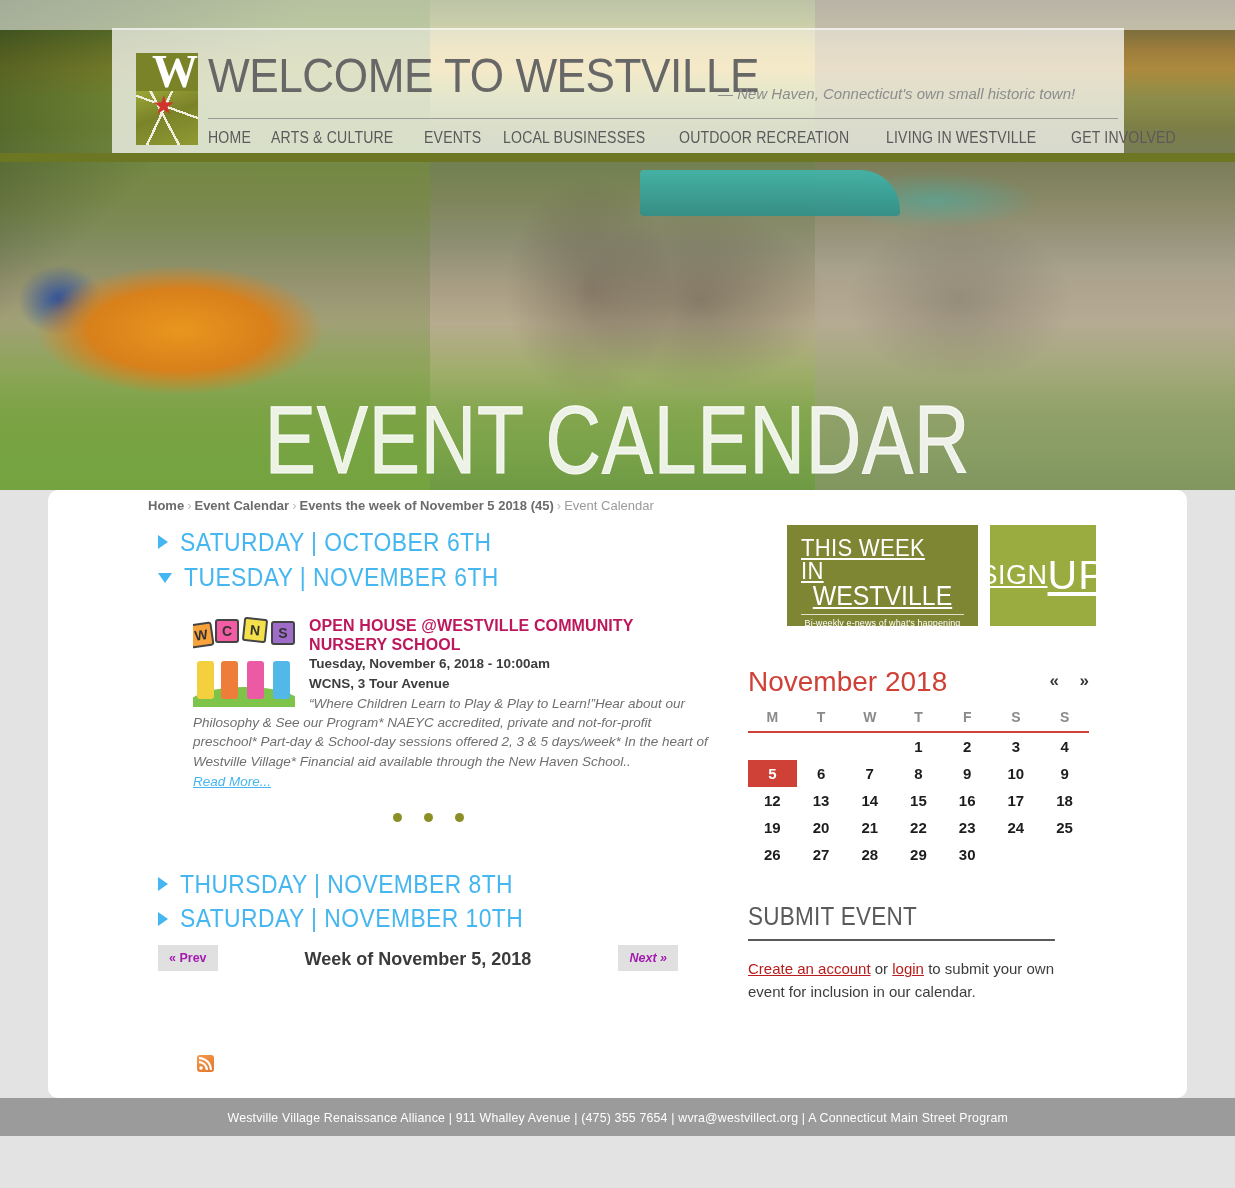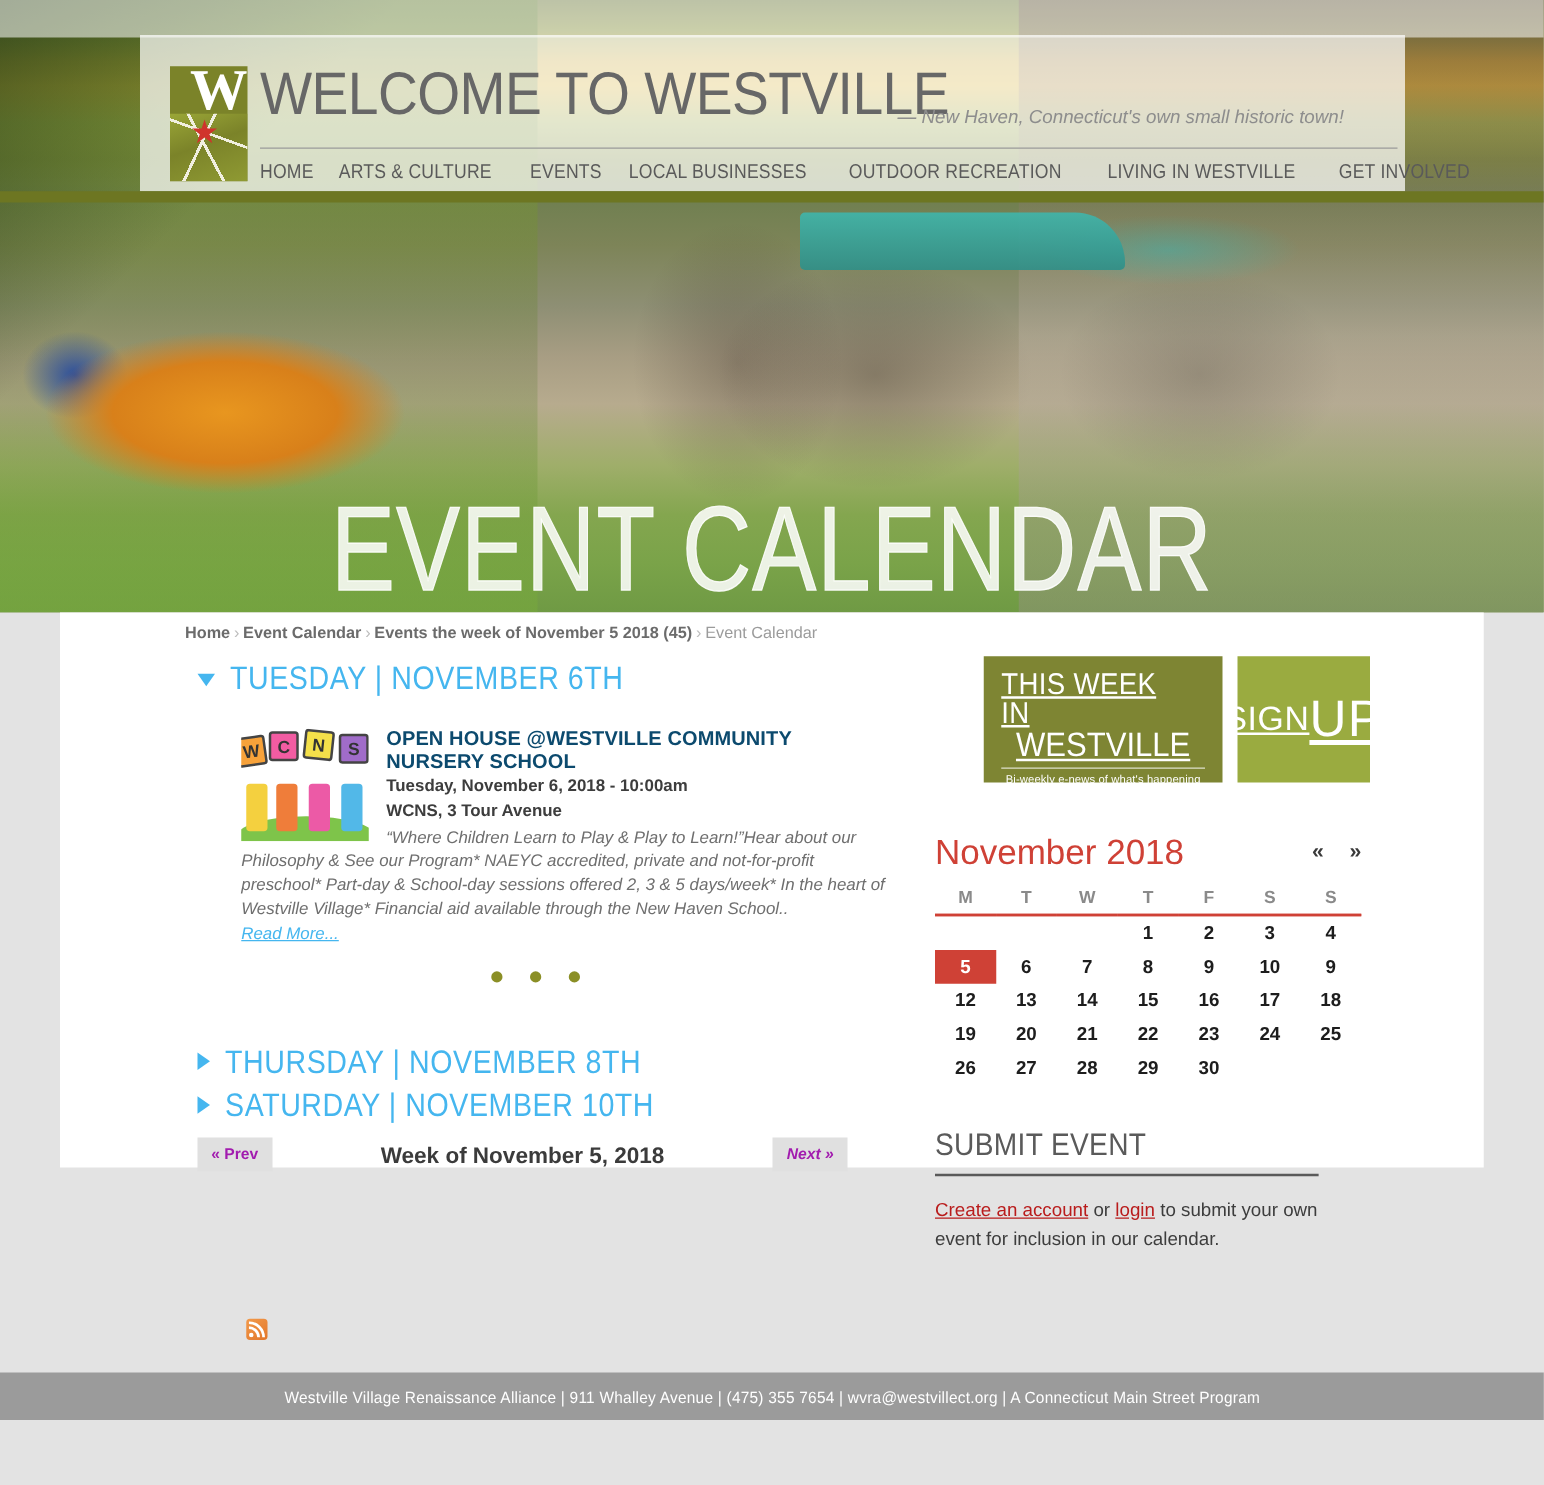--- a/index.html
+++ b/index.html
@@ -141,22 +141,23 @@
     color: rgba(255,255,255,.86);
     -webkit-text-stroke: 1px rgba(255,255,255,.9);
     transform: scaleX(.80);
     transform-origin: center center;
     white-space: nowrap;
   }
 
   
   .page {
     position: absolute; left: 48px; top: 490px;
-    width: 1139px; height: 444px;
+    width: 1139px; height: 608px;
     background: #ffffff;
+    border-radius: 10px;
   }
 
   .breadcrumb {
     position: absolute; left: 100px; top: 8px;
     font: 400 13px/1.2 "Liberation Sans", sans-serif;
     color: #9b9b9b;
   }
   .breadcrumb b { color: #6b6b6b; font-weight: 700; }
   .breadcrumb .sep { color: #bdbdbd; padding: 0 3px; }
 
@@ -194,21 +195,21 @@
     border: 0;
   }
   .kid { position: absolute; bottom: 8px; width: 17px; height: 38px; border-radius: 3px; }
   .blk { position: absolute; top: 3px; width: 24px; height: 24px; border: 2px solid #444; border-radius: 3px;
          font: 700 14px/20px "Liberation Sans", sans-serif; color: #333; text-align: center; }
   .grass { position: absolute; left: -4px; bottom: 0; width: 112px; height: 20px;
            background: #7ec44a; border-radius: 60% 60% 0 0 / 100% 100% 0 0; }
 
   .event-title {
     font: 700 16px/1.15 "Liberation Sans", sans-serif;
-    color: #0c4a6e; text-transform: uppercase; letter-spacing: .1px;
+    color: #be185d; text-transform: uppercase; letter-spacing: .1px;
   }
   .event-when, .event-where {
     font: 700 13.5px/1.45 "Liberation Sans", sans-serif; color: #3d3d3d;
   }
   .event-desc {
     font: italic 400 13.5px/1.42 "Liberation Sans", sans-serif;
     color: #6f6f6f; margin-top: 1px;
   }
   .read-more {
     font: italic 400 13.5px/1.4 "Liberation Sans", sans-serif;
@@ -357,20 +358,24 @@
 </div>
 
 <div class="page">
 
   <div class="breadcrumb">
     <b>Home</b><span class="sep">›</span><b>Event Calendar</b><span class="sep">›</span><b>Events the week of November 5 2018 (45)</b><span class="sep">›</span><span>Event Calendar</span>
   </div>
 
   <div class="content">
 
+    <div class="day-head">
+      <span class="tri-right"></span>
+      <span class="label">SATURDAY  |  OCTOBER 6TH</span>
+    </div>
 
     <div class="day-head">
       <span class="tri-down"></span>
       <span class="label">TUESDAY  |  NOVEMBER 6TH</span>
     </div>
 
     <div class="event">
       <div class="event-thumb">
         <div class="grass"></div>
         <span class="blk" style="left:-4px;top:6px;background:#f7a23a;transform:rotate(-8deg);">W</span>

